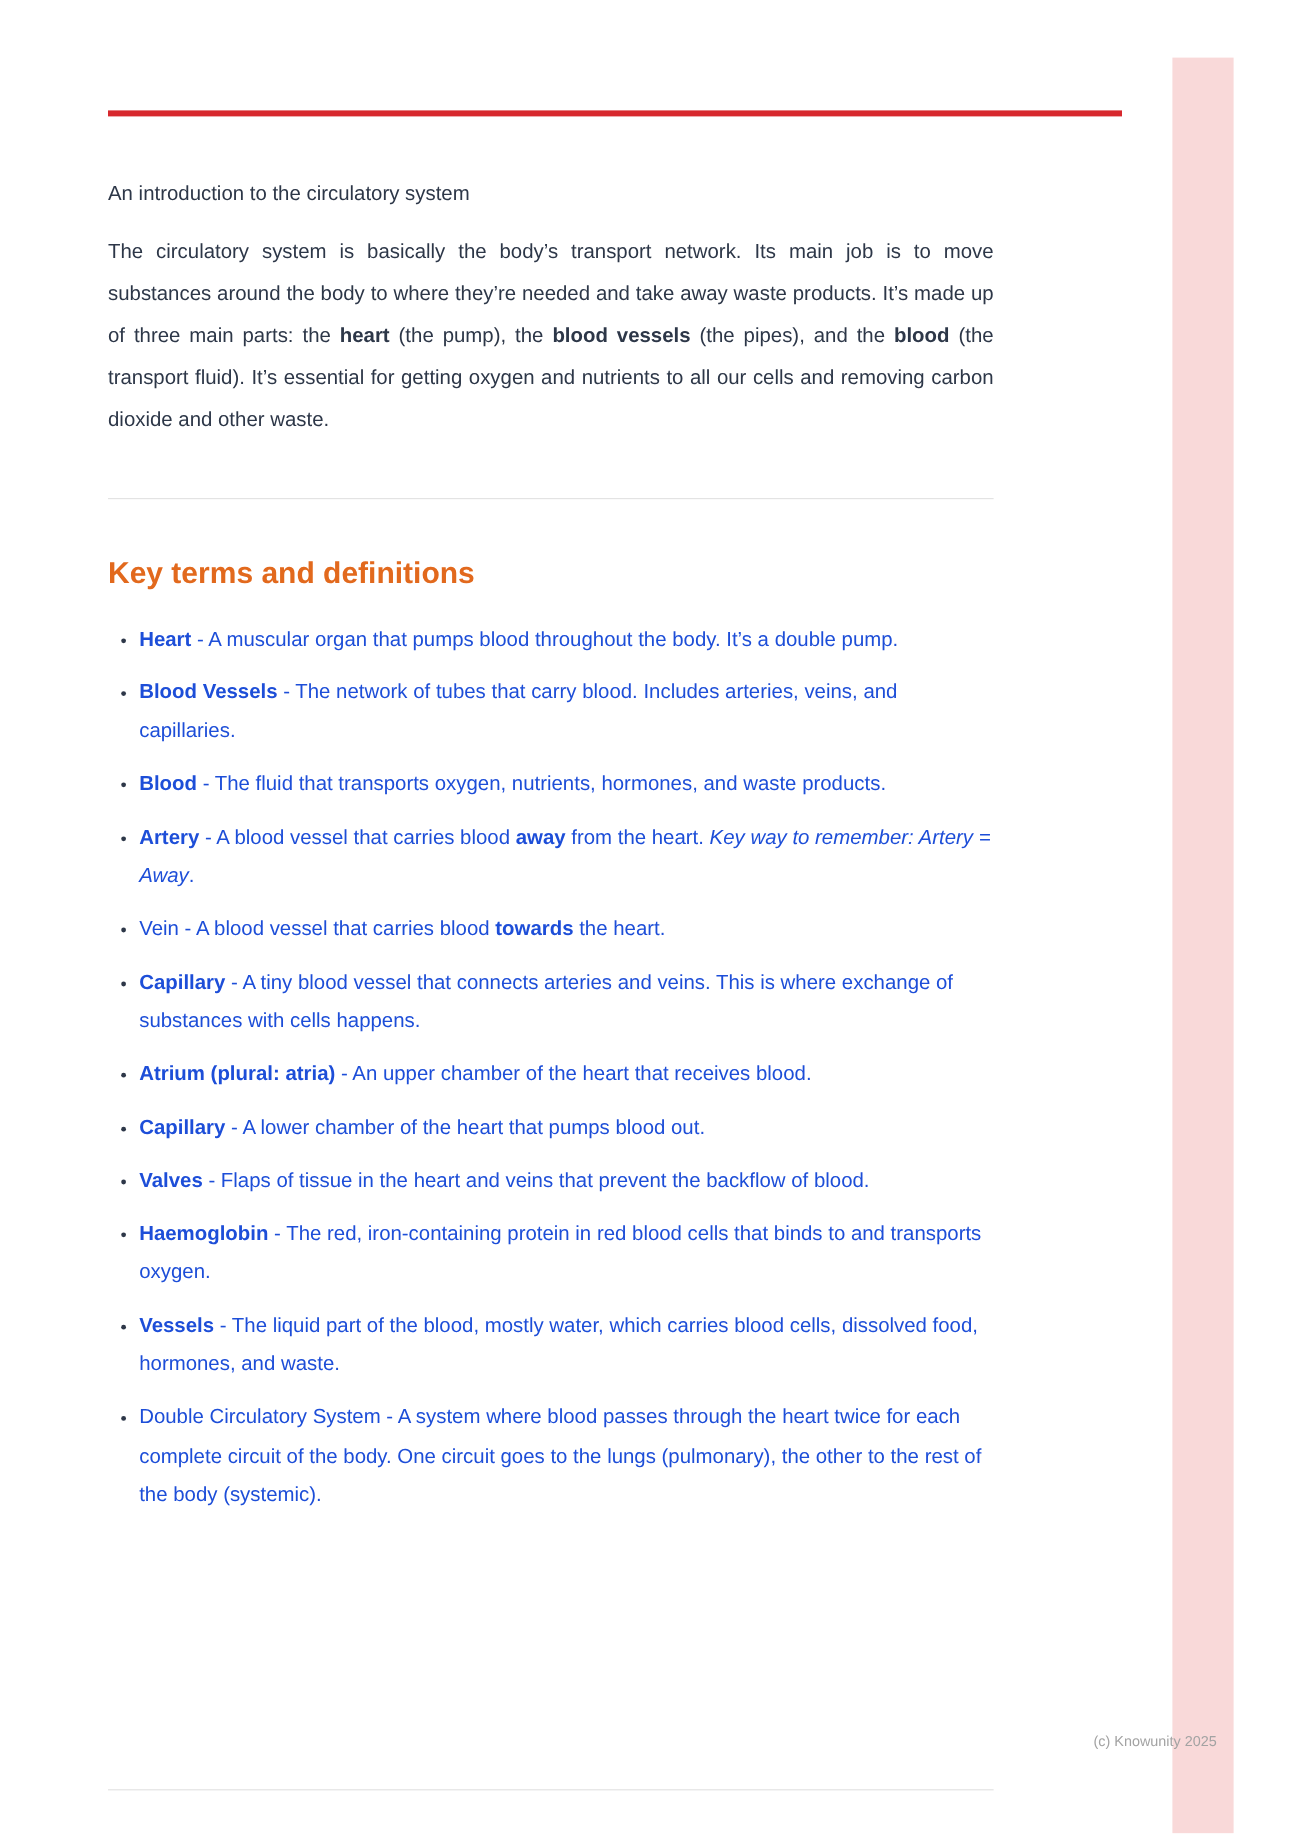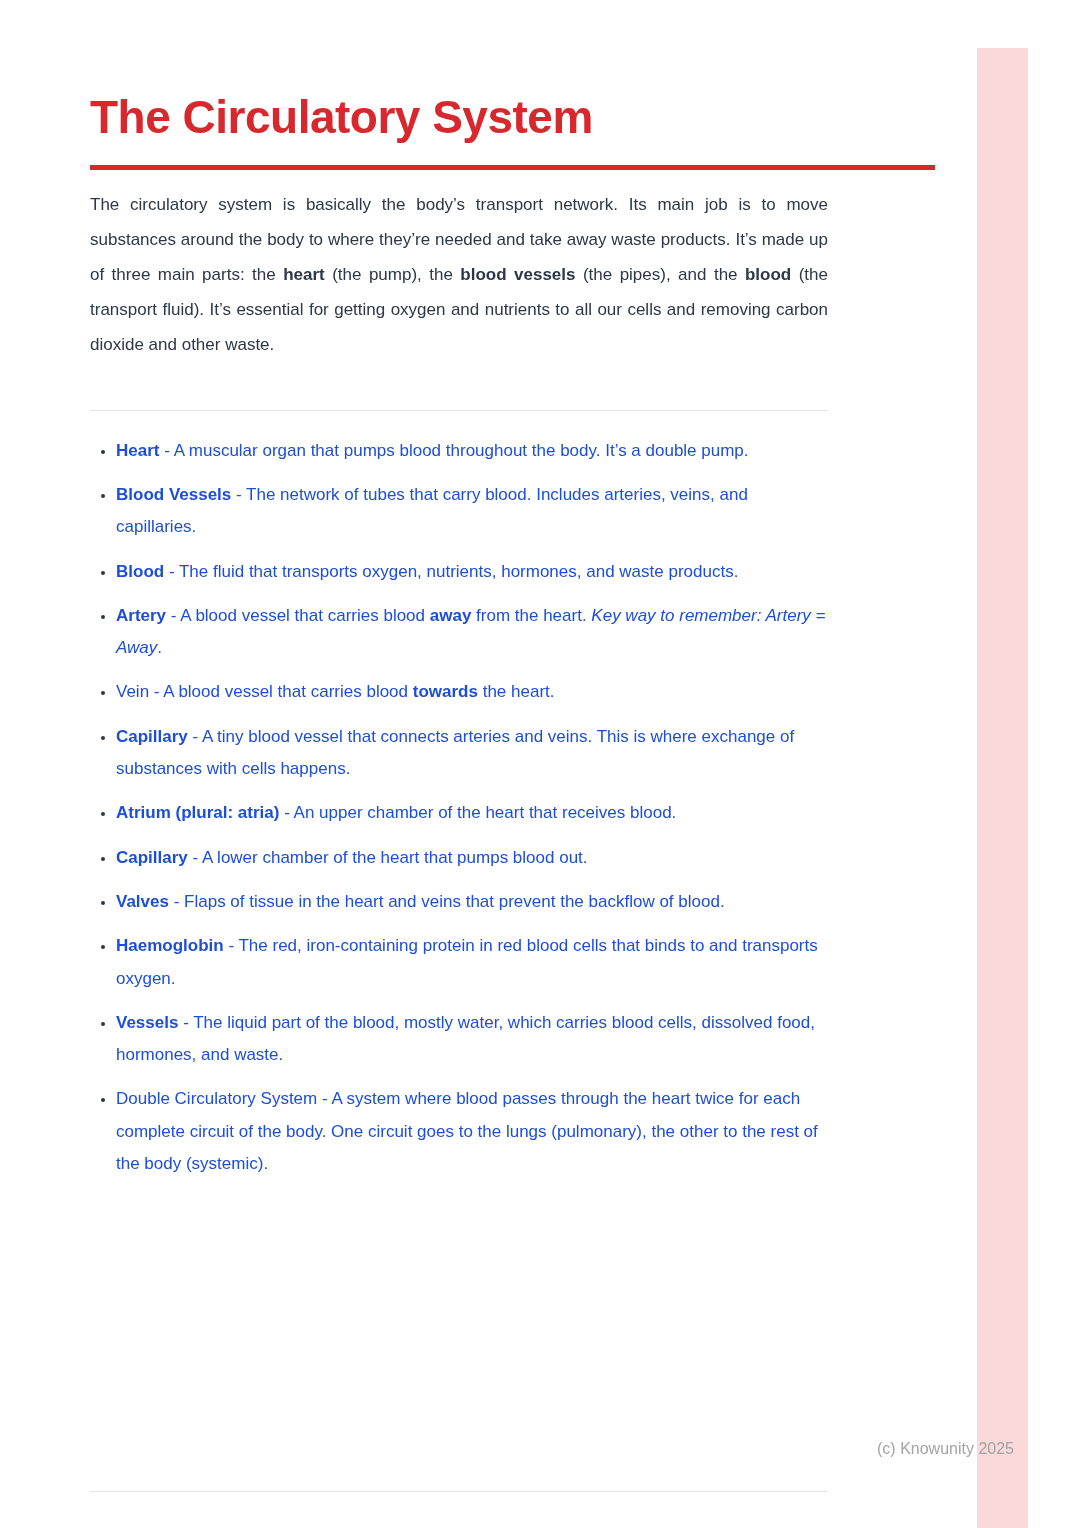--- a/index.html
+++ b/index.html
@@ -83,21 +83,21 @@
     margin-bottom: 12px;
   }
   .terms-list li::marker {
     color: #2d3748;
     font-size: 13px;
   }
   .footer-credit {
     position: absolute;
     right: 66px;
     bottom: 70px;
-    font-size: 16px;
+    font-size: 12px;
     color: #a3a3a3;
     z-index: 2;
   }
   .bottom-divider {
     position: absolute;
     left: 90px;
     bottom: 36px;
     width: 738px;
     border: none;
     border-top: 1px solid #e3e3e3;
@@ -105,28 +105,29 @@
     z-index: 1;
   }
 </style>
 </head>
 <body>
 
 <div class="page">
   <div class="side-stripe"></div>
 
   <div class="content">
-    <h1 class="page-title">The Circulatory System</h1>
     <hr class="title-rule">
 
+    <div class="intro-line">An introduction to the circulatory system</div>
 
     <p class="intro-paragraph"><span>The circulatory system is basically the body’s transport network. Its main job is to move substances around the body to where they’re needed and take away waste products. It’s made up of three main parts: the </span><span style="font-weight: 700;">heart</span><span> (the pump), the </span><span style="font-weight: 700;">blood vessels</span><span> (the pipes), and the </span><span style="font-weight: 700;">blood</span><span> (the transport fluid). It’s essential for getting oxygen and nutrients to all our cells and removing carbon dioxide and other waste.</span></p>
 
     <hr class="divider">
 
+    <h2 class="section-heading">Key terms and definitions</h2>
 
     <ul class="terms-list">
         <li><span style="font-weight: 700;">Heart</span><span> - A muscular organ that pumps blood throughout the body. It’s a double pump.</span></li>
         <li><span style="font-weight: 700;">Blood Vessels</span><span> - The network of tubes that carry blood. Includes arteries, veins, and capillaries.</span></li>
         <li><span style="font-weight: 700;">Blood</span><span> - The fluid that transports oxygen, nutrients, hormones, and waste products.</span></li>
         <li><span style="font-weight: 700;">Artery</span><span> - A blood vessel that carries blood </span><span style="font-weight: 700;">away</span><span> from the heart. </span><span style="font-style: italic;">Key way to remember: Artery = Away</span><span>.</span></li>
         <li><span style="font-weight: 400;">Vein</span><span> - A blood vessel that carries blood </span><span style="font-weight: 700;">towards</span><span> the heart.</span></li>
         <li><span style="font-weight: 700;">Capillary</span><span> - A tiny blood vessel that connects arteries and veins. This is where exchange of substances with cells happens.</span></li>
         <li><span style="font-weight: 700;">Atrium (plural: atria)</span><span> - An upper chamber of the heart that receives blood.</span></li>
         <li><span style="font-weight: 700;">Capillary</span><span> - A lower chamber of the heart that pumps blood out.</span></li>

